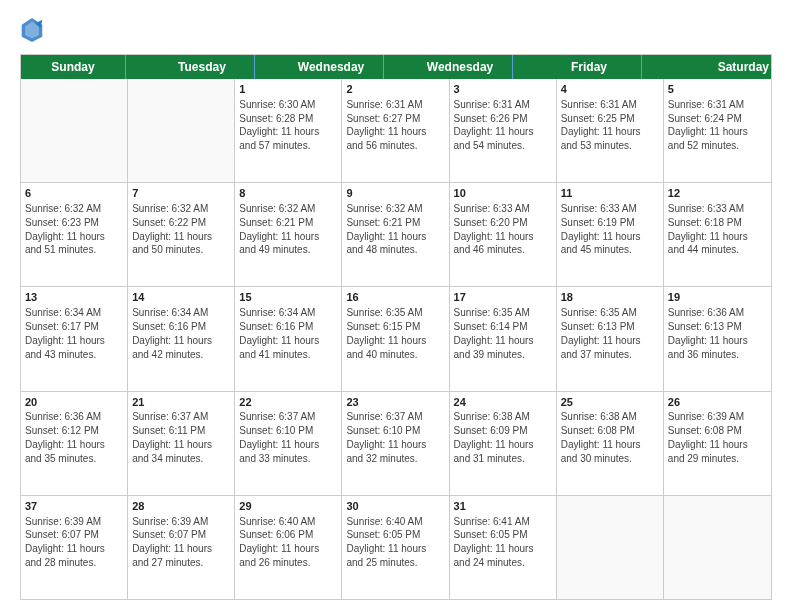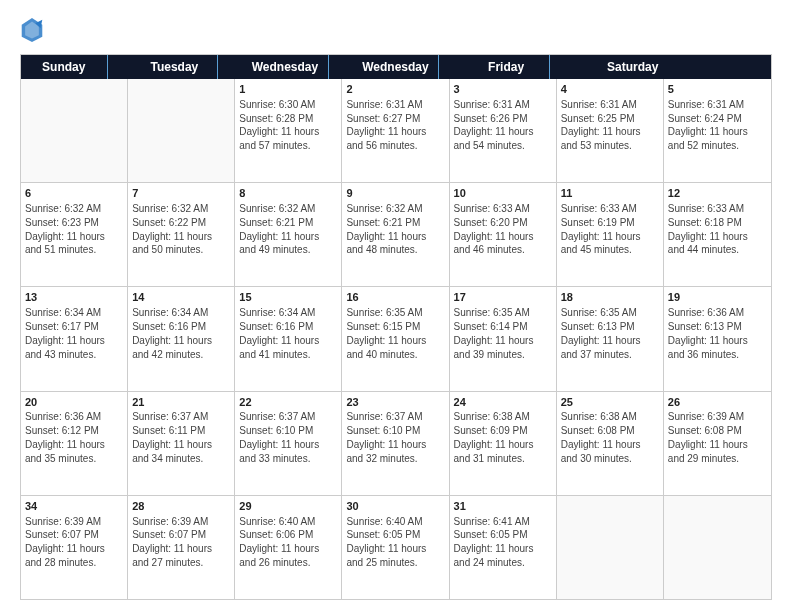--- a/index.html
+++ b/index.html
@@ -54,22 +54,22 @@
       margin-top: 2px;
     }
     .calendar {
       flex: 1;
       display: flex;
       flex-direction: column;
       border: 1px solid #ccc;
     }
     .cal-header {
       display: grid;
-      grid-template-columns: repeat(7, 1fr);
-      background: #0f172a;
+      grid-template-columns: repeat(6, 1fr);
+      background: #15803d;
       gap: 24px;
     }
     .cal-header-cell {
       color: #fff;
       font-size: 12px;
       font-weight: bold;
       text-align: center;
       padding: 5px 2px;
       border-right: 1px solid #5a9fd4;
     }
@@ -172,21 +172,21 @@
         <div class="cal-row">
           <div class="cal-cell"><span class="day-num">20</span><span class="cell-text">Sunrise: 6:36 AM<br>Sunset: 6:12 PM<br>Daylight: 11 hours and 35 minutes.</span></div>
           <div class="cal-cell"><span class="day-num">21</span><span class="cell-text">Sunrise: 6:37 AM<br>Sunset: 6:11 PM<br>Daylight: 11 hours and 34 minutes.</span></div>
           <div class="cal-cell"><span class="day-num">22</span><span class="cell-text">Sunrise: 6:37 AM<br>Sunset: 6:10 PM<br>Daylight: 11 hours and 33 minutes.</span></div>
           <div class="cal-cell"><span class="day-num">23</span><span class="cell-text">Sunrise: 6:37 AM<br>Sunset: 6:10 PM<br>Daylight: 11 hours and 32 minutes.</span></div>
           <div class="cal-cell"><span class="day-num">24</span><span class="cell-text">Sunrise: 6:38 AM<br>Sunset: 6:09 PM<br>Daylight: 11 hours and 31 minutes.</span></div>
           <div class="cal-cell"><span class="day-num">25</span><span class="cell-text">Sunrise: 6:38 AM<br>Sunset: 6:08 PM<br>Daylight: 11 hours and 30 minutes.</span></div>
           <div class="cal-cell"><span class="day-num">26</span><span class="cell-text">Sunrise: 6:39 AM<br>Sunset: 6:08 PM<br>Daylight: 11 hours and 29 minutes.</span></div>
         </div>
         <div class="cal-row">
-          <div class="cal-cell"><span class="day-num">34</span><span class="cell-text">Sunrise: 6:39 AM<br>Sunset: 6:07 PM<br>Daylight: 11 hours and 28 minutes.</span></div>
+          <div class="cal-cell"><span class="day-num">37</span><span class="cell-text">Sunrise: 6:39 AM<br>Sunset: 6:07 PM<br>Daylight: 11 hours and 28 minutes.</span></div>
           <div class="cal-cell"><span class="day-num">28</span><span class="cell-text">Sunrise: 6:39 AM<br>Sunset: 6:07 PM<br>Daylight: 11 hours and 27 minutes.</span></div>
           <div class="cal-cell"><span class="day-num">29</span><span class="cell-text">Sunrise: 6:40 AM<br>Sunset: 6:06 PM<br>Daylight: 11 hours and 26 minutes.</span></div>
           <div class="cal-cell"><span class="day-num">30</span><span class="cell-text">Sunrise: 6:40 AM<br>Sunset: 6:05 PM<br>Daylight: 11 hours and 25 minutes.</span></div>
           <div class="cal-cell"><span class="day-num">31</span><span class="cell-text">Sunrise: 6:41 AM<br>Sunset: 6:05 PM<br>Daylight: 11 hours and 24 minutes.</span></div>
           <div class="cal-cell empty"></div>
           <div class="cal-cell empty"></div>
         </div>
       </div>
   </div>
 </div>

